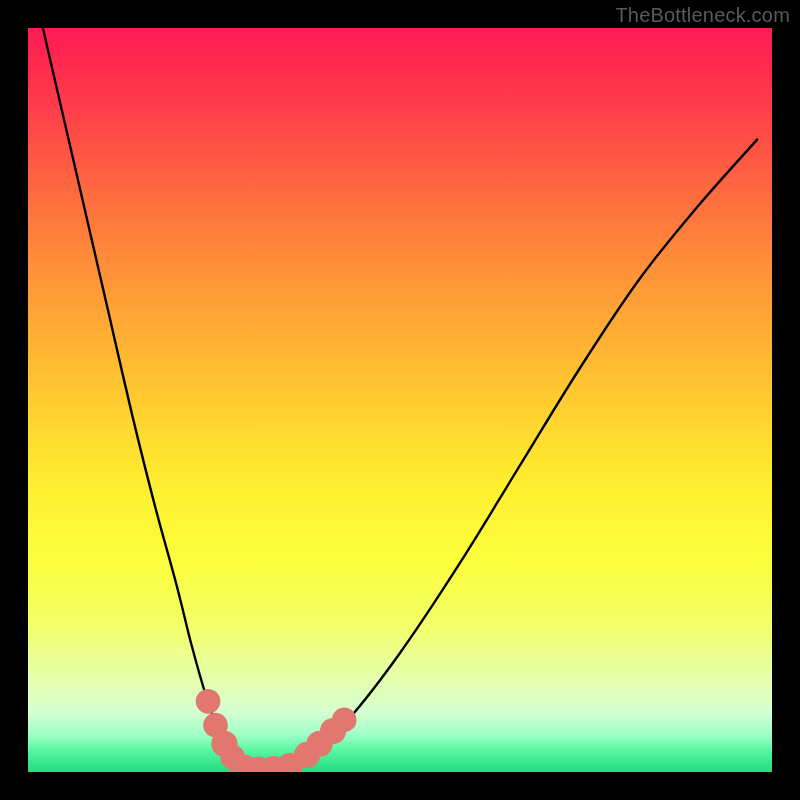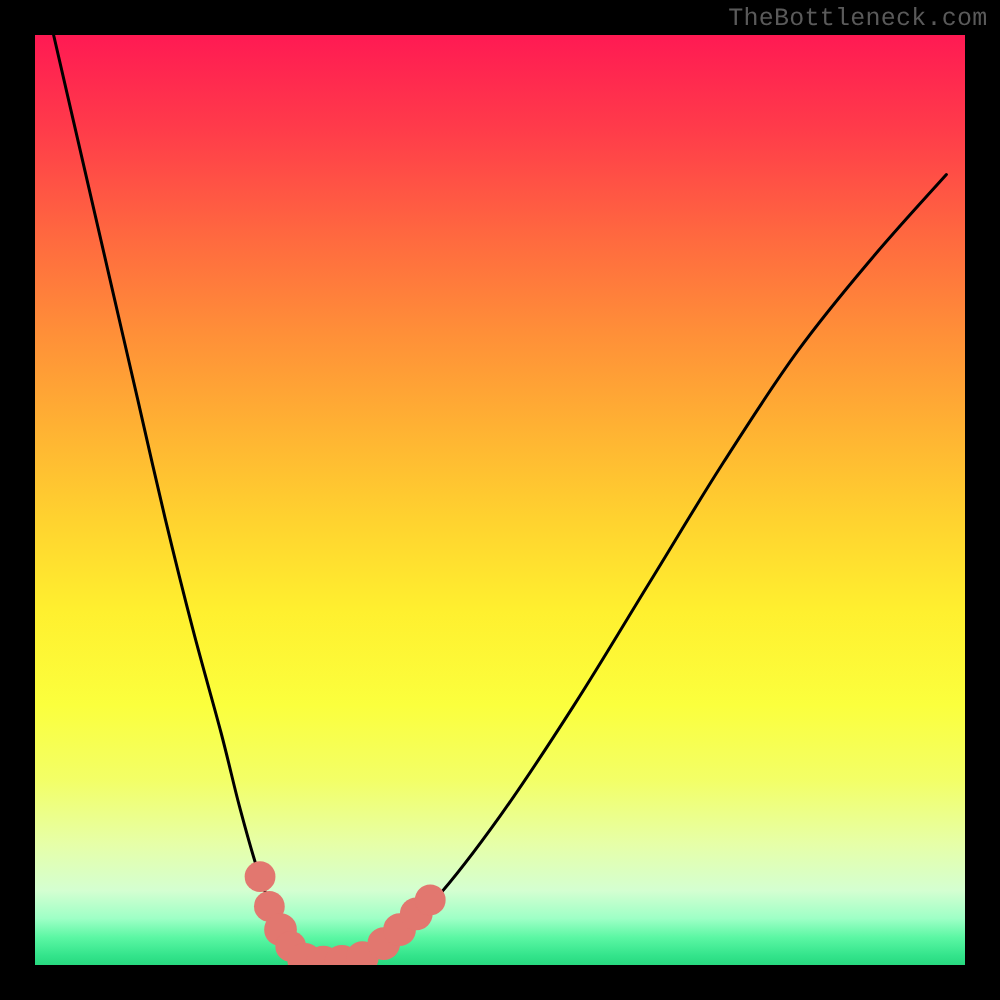--- a/index.html
+++ b/index.html
@@ -11,21 +11,20 @@
     background: #000;
     font-family: Arial, Helvetica, sans-serif;
   }
   .frame {
     position: absolute;
     top: 0;
     left: 0;
     width: 800px;
     height: 800px;
     background: #000;
-    font-family: Liberation Mono, monospace;
   }
   .plot-area {
     position: absolute;
     top: 28px;
     left: 28px;
     width: 744px;
     height: 744px;
     overflow: hidden;
   }
   .gradient {

